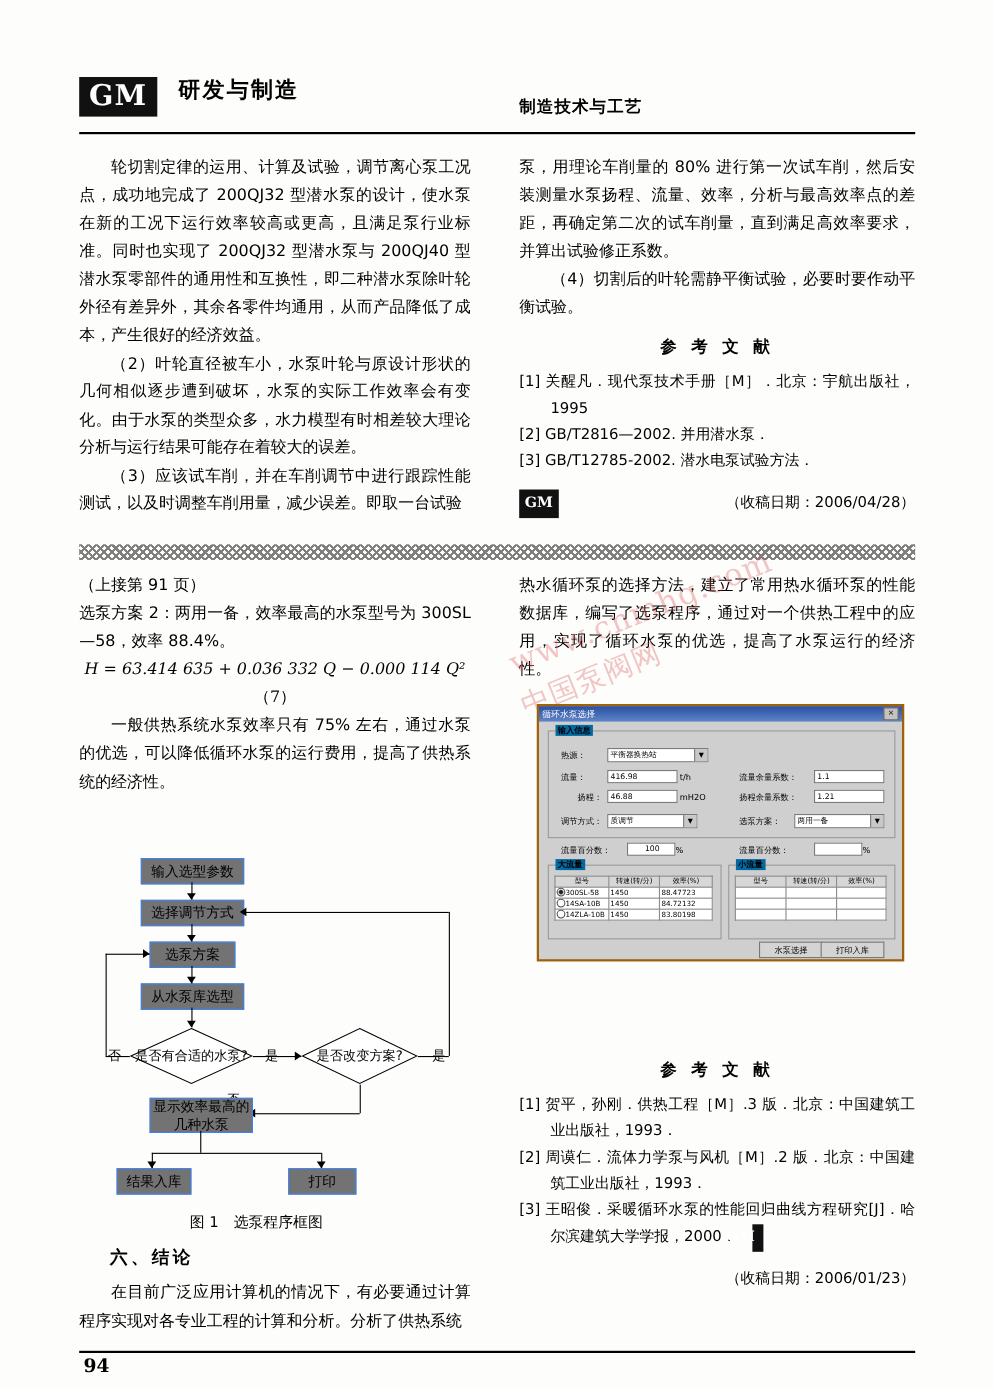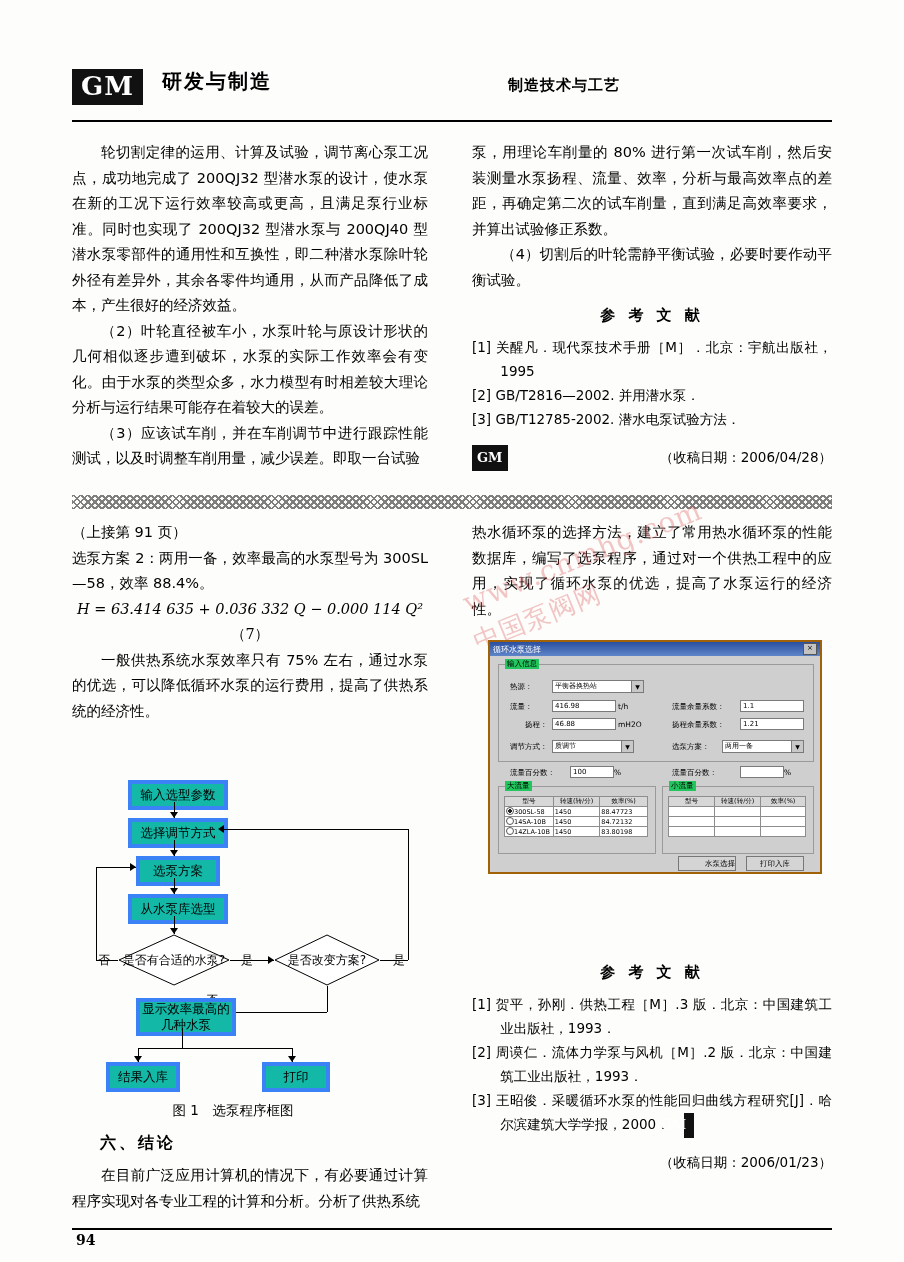--- a/index.html
+++ b/index.html
@@ -27,22 +27,22 @@
     font-family:"DejaVu Serif","Liberation Serif",serif;
   }
   .header-cn{
     display:inline-block;
     font-size:20px;font-weight:bold;
     margin-left:14px;
     vertical-align:7px;
     letter-spacing:2px;
   }
   .header-right{
-    position:absolute;left:400px;top:8px;
-    font-size:15px;font-weight:bold;letter-spacing:1px;margin-left:36px;
+    position:absolute;left:400px;top:20px;
+    font-size:15px;font-weight:bold;letter-spacing:1px;
   }
   .rule-top{
     position:absolute;left:72px;top:120px;width:760px;height:2px;background:#000;
   }
   
   .col{
     position:absolute;
     font-size:14.5px;
     line-height:25.5px;
     text-align:justify;
@@ -79,21 +79,21 @@
   .formula{
     font-family:"DejaVu Serif","Liberation Serif",serif;
     font-style:italic;font-size:14.5px;margin:4px 0 4px 0;text-align:center;
   }
   .formula .num{font-style:normal;}
   
   .flow{
     position:absolute;left:78px;top:780px;width:350px;height:330px;
   }
   .fbox{
-    position:absolute;border:4px solid #3b82f6;background:#14b8a6;
+    position:absolute;border:1px solid #3b82f6;background:#737373;
     font-size:12.5px;text-align:center;display:flex;align-items:center;
     justify-content:center;line-height:16px;
   }
   .fline{position:absolute;background:#000;}
   .arrow-d{
     position:absolute;width:0;height:0;
     border-left:4px solid transparent;border-right:4px solid transparent;
     border-top:6px solid #000;
   }
   .arrow-l{
@@ -125,21 +125,21 @@
   .concl-head{
     position:absolute;left:100px;top:1133px;font-size:16px;font-weight:bold;
     letter-spacing:3px;
   }
   .concl-body{
     position:absolute;left:72px;top:1163px;width:356px;
     font-size:14.5px;line-height:25.5px;text-align:justify;
   }
   
   .pageno{
-    position:absolute;left:76px;top:1232px;font-size:14px;font-weight:bold;
+    position:absolute;left:76px;top:1232px;font-size:17px;font-weight:bold;
     font-family:"DejaVu Serif","Liberation Serif",serif;
   }
   .rule-bottom{
     position:absolute;left:72px;top:1228px;width:760px;height:2px;background:#000;
   }
   
   .dlg-wrap{
     position:absolute;left:488px;top:640px;width:330px;height:230px;
     background:#cfcfcf;border:2px solid #a16207;
     font-family:"DejaVu Sans","Liberation Sans",sans-serif;
@@ -150,22 +150,22 @@
     padding:0 3px;justify-content:space-between;
   }
   .dlg-close{
     width:12px;height:10px;background:#c3c3c3;border:1px solid #555;
     color:#000;font-size:7px;line-height:9px;text-align:center;
   }
   .grp{
     position:absolute;border:1px solid #9a9a9a;
   }
   .grp-lab{
-    position:absolute;top:-6px;left:6px;background:#22c55e;
-    font-size:7.5px;padding:0 2px;
+    position:absolute;top:-6px;left:6px;background:#0369a1;
+    font-size:7.5px;padding:0 2px;font-weight:bold;
   }
   .f-lab{position:absolute;font-size:7.5px;}
   .f-in{
     position:absolute;background:#fff;border:1px solid #7a7a7a;
     font-size:7px;padding-left:2px;line-height:10px;color:#000;
   }
   .f-sel{
     position:absolute;background:#fff;border:1px solid #7a7a7a;
     font-size:7px;padding-left:2px;line-height:11px;color:#000;
   }
@@ -303,21 +303,21 @@
       <span class="car">▼</span>
     </div>
 
     <span class="f-lab" style="left:182px;top:100px;">选泵方案：</span>
     <div class="f-sel" style="left:232px;top:98px;width:78px;height:11px;">
       <span>两用一备</span>
       <span class="car">▼</span>
     </div>
 
     <span class="f-lab" style="left:20px;top:126px;">流量百分数：</span>
-    <div class="f-in" style="left:80px;top:124px;width:40px;height:10px;">
+    <div class="f-in" style="left:80px;top:124px;width:40px;height:10px;text-align:center;">
       <span>100</span>
     </div>
     <span class="f-lab" style="left:124px;top:126px;">%</span>
 
     <span class="f-lab" style="left:182px;top:126px;">流量百分数：</span>
     <div class="f-in" style="left:250px;top:124px;width:40px;height:10px;"></div>
     <span class="f-lab" style="left:294px;top:126px;">%</span>
 
     <div class="grp" style="left:8px;top:144px;width:156px;height:66px;">
       <span class="grp-lab">大流量</span>
@@ -368,21 +368,21 @@
         <td></td>
       </tr>
       <tr>
         <td></td>
         <td></td>
         <td></td>
       </tr>
     </tbody>
       </table>
 
-    <div class="f-btn" style="left:188px;top:214px;width:56px;height:13px;text-align:right;">水泵选择</div>
+    <div class="f-btn" style="left:200px;top:214px;width:56px;height:13px;">水泵选择</div>
     <div class="f-btn" style="left:256px;top:214px;width:56px;height:13px;">打印入库</div>
   </div>
 
   <div class="col" style="left:472px;top:950px;width:360px;">
     <div class="ref-head">参 考 文 献</div>
     <div class="ref-item">[1] 贺平，孙刚．供热工程［M］.3 版．北京：中国建筑工业出版社，1993．</div>
     <div class="ref-item">[2] 周谟仁．流体力学泵与风机［M］.2 版．北京：中国建筑工业出版社，1993．</div>
     <div class="ref-item">
       <span>[3] 王昭俊．采暖循环水泵的性能回归曲线方程研究[J]．哈尔滨建筑大学学报，2000．</span>
       <span class="gm-small" style="margin-left:10px;">GM</span>

